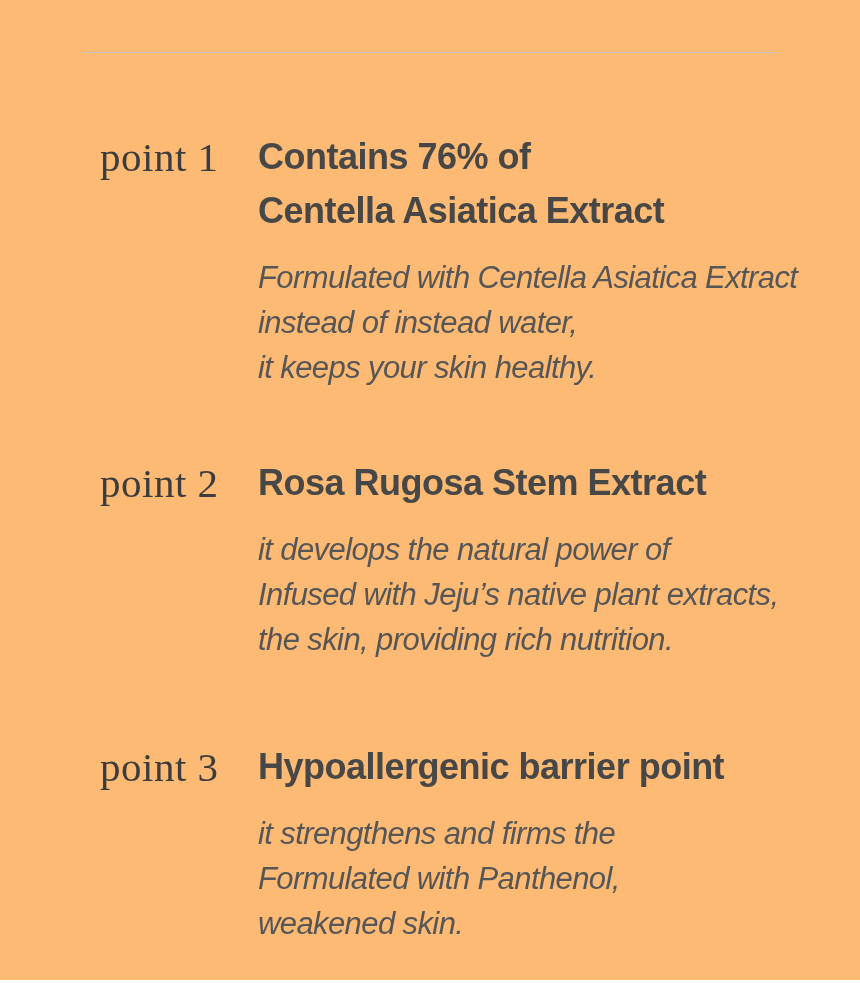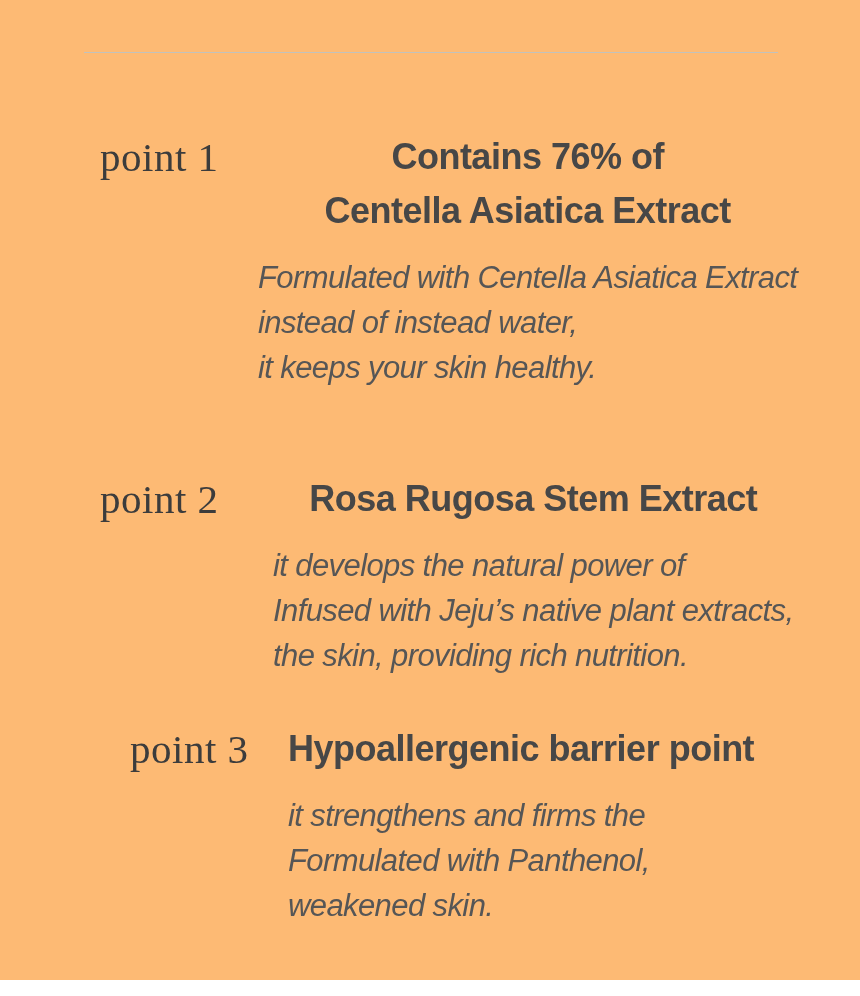--- a/index.html
+++ b/index.html
@@ -19,41 +19,40 @@
     height: 1px;
     background: #C2C2BC;
   }
   .section {
     position: absolute;
     left: 100px;
     display: flex;
     align-items: flex-start;
   }
   .section-1 { top: 130px; }
-  .section-2 { top: 472px; gap: 15px; }
-  .section-3 { top: 722px; margin-left: 30px; }
+  .section-2 { top: 456px; }
+  .section-3 { top: 740px; }
   .section-peek { top: 981px; }
   .point-label {
     width: 158px;
     flex: 0 0 158px;
     font-family: "Liberation Serif", serif;
     font-size: 41px;
     line-height: 54px;
     color: #3C3C3C;
     letter-spacing: 0.5px;
     white-space: nowrap;
   }
   .section-content { white-space: nowrap; }
   .title-line {
     font-size: 36px;
     font-weight: bold;
     letter-spacing: -0.5px;
     line-height: 54px;
     color: #474747;
-    text-align: center;
   }
   .body-text { margin-top: 17px; }
   .body-line {
     font-size: 31px;
     letter-spacing: -0.6px;
     line-height: 45px;
     color: #565656;
     font-style: italic;
   }
 </style>

